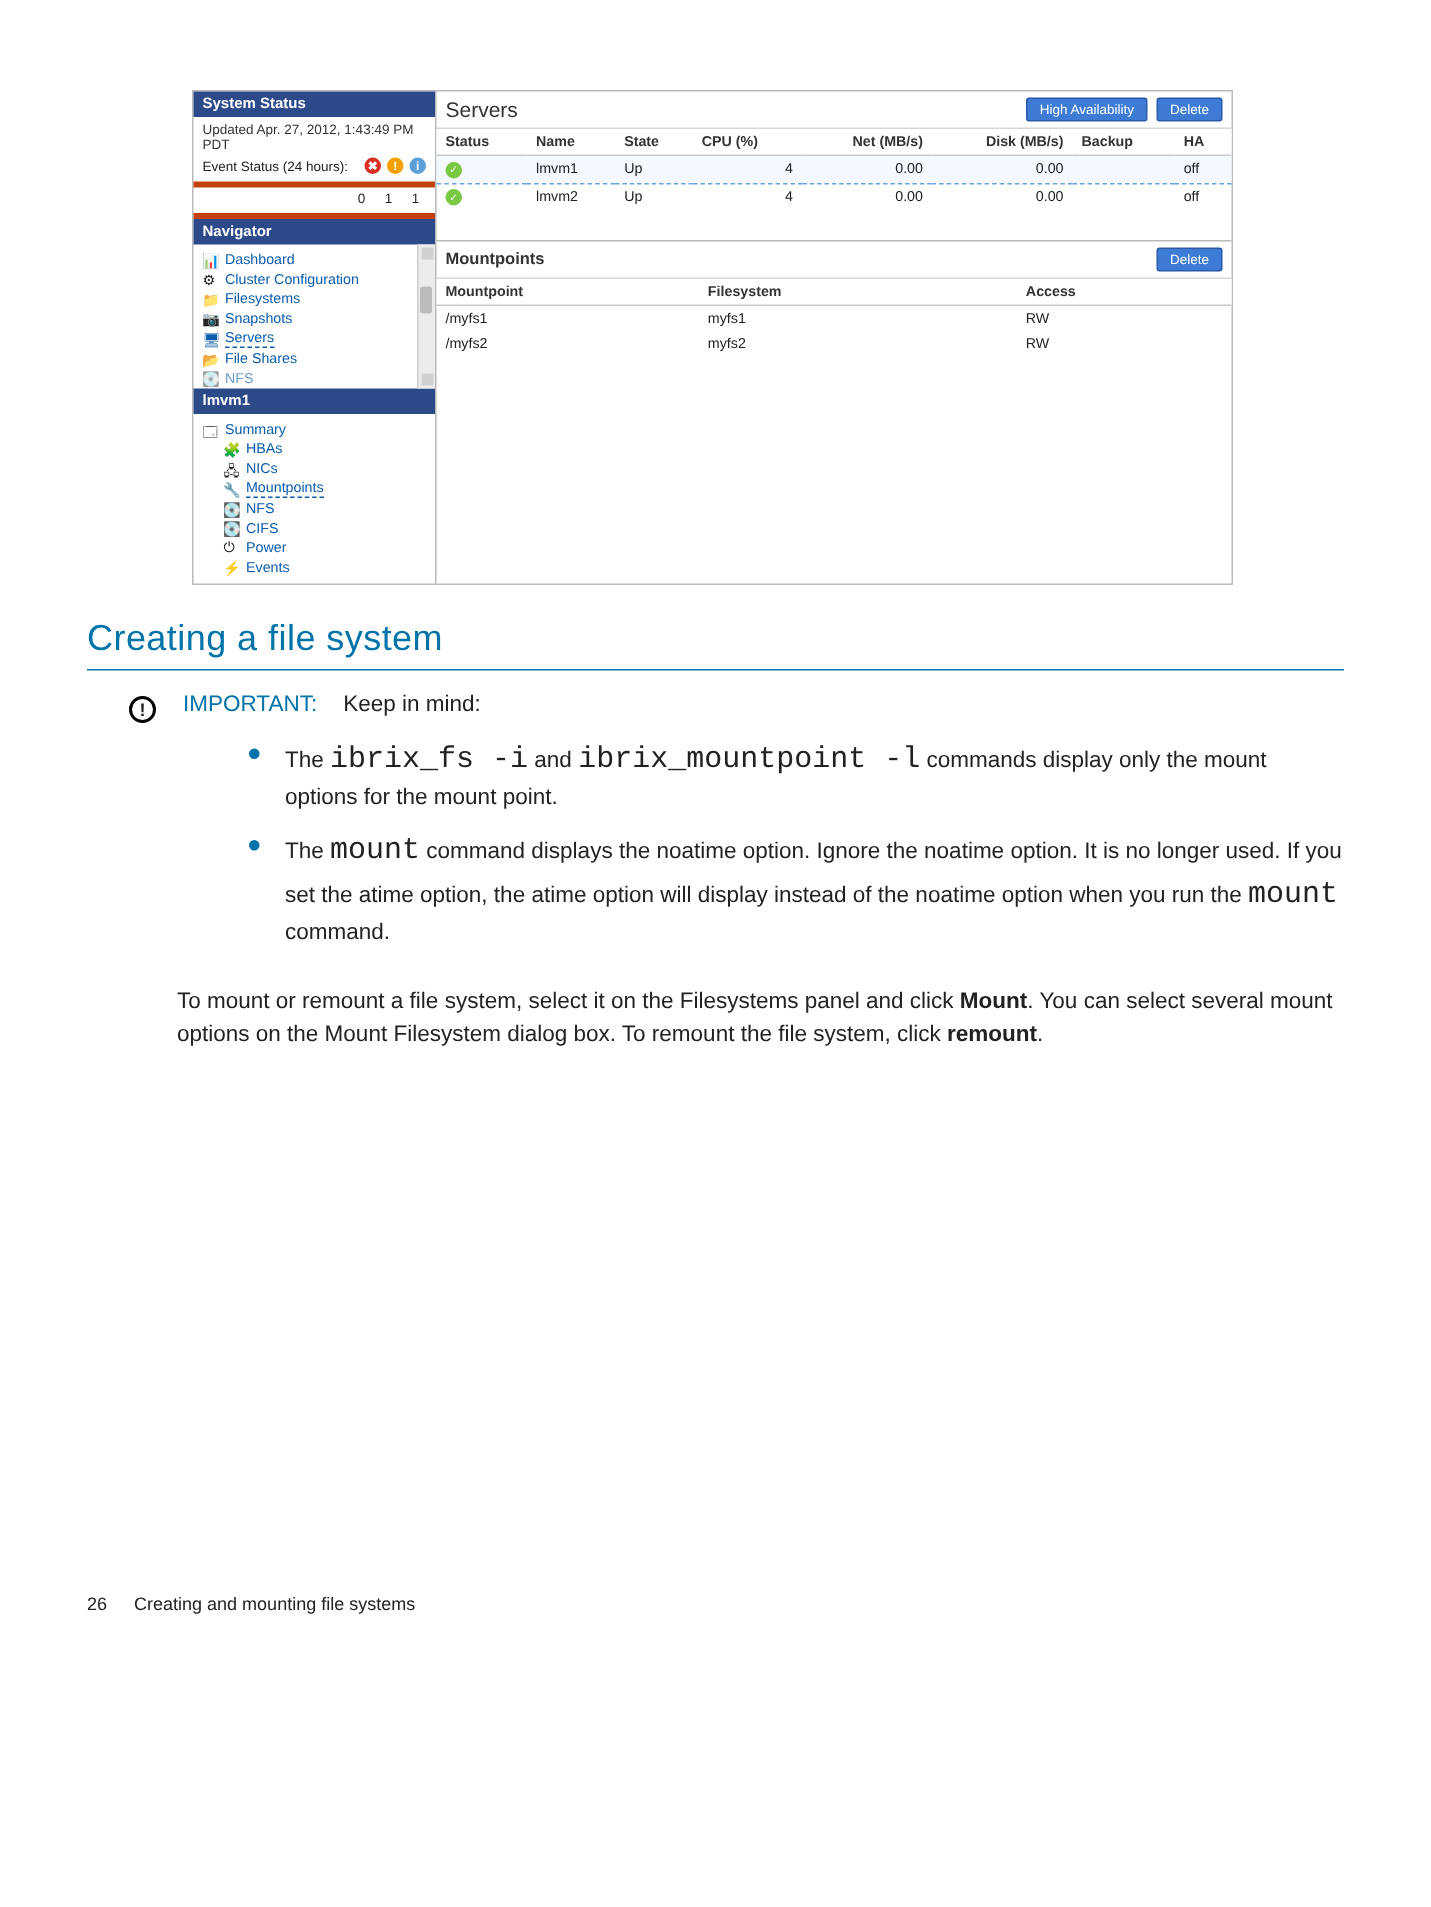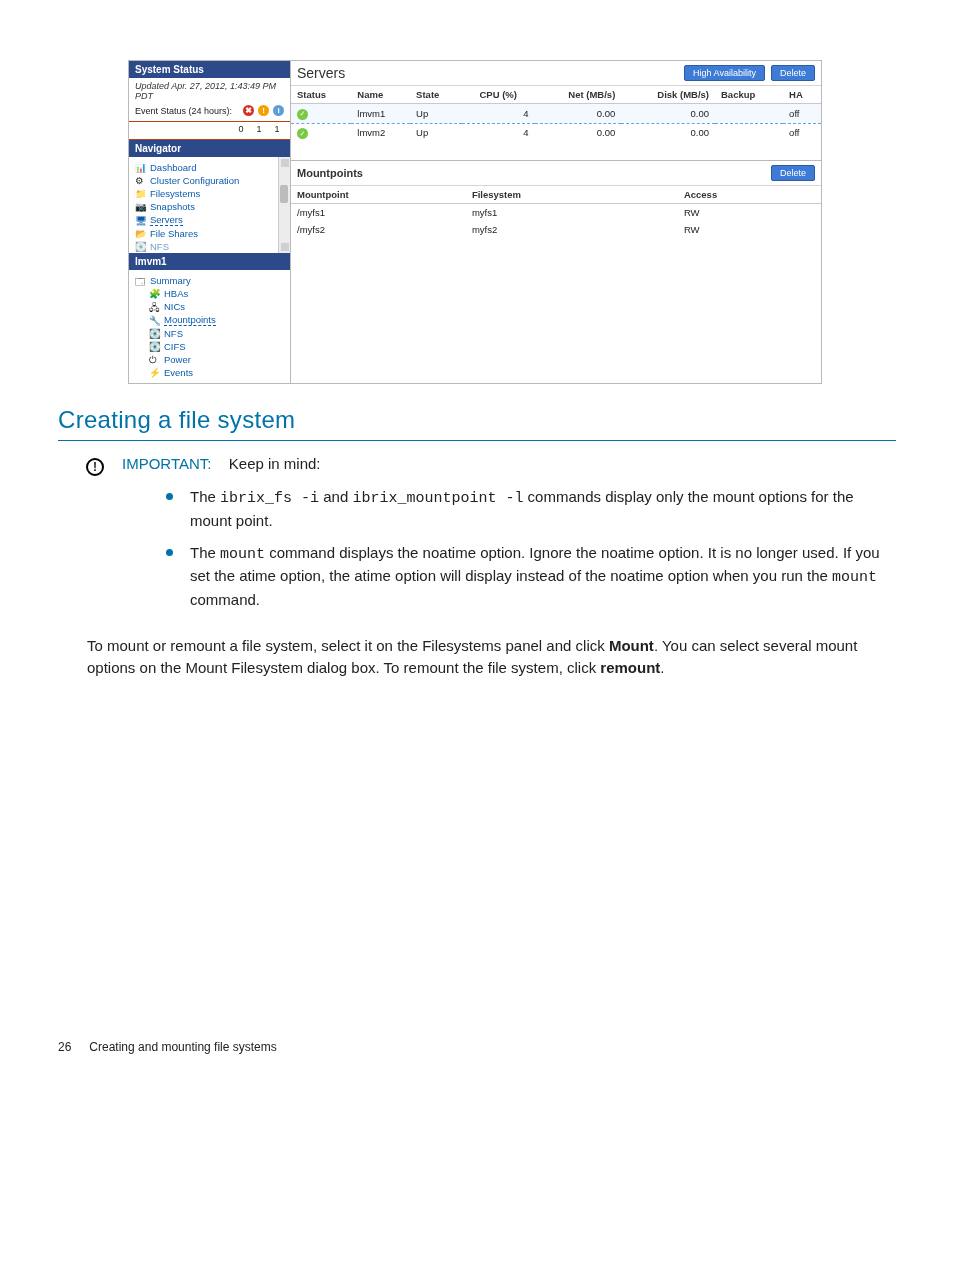--- a/index.html
+++ b/index.html
@@ -31,31 +31,30 @@
   }
   .panel-hdr {
     background: #2c4a8a;
     color: #fff;
     font-weight: bold;
     padding: 3px 6px;
     font-size: 10px;
   }
   .tiny-row {
     padding: 3px 6px 2px 6px;
-    font-style: italic;
     color: #333;
     font-size: 9px;
   }
   .status-row {
     display: flex;
     align-items: center;
     gap: 4px;
     padding: 2px 6px 5px 6px;
     font-size: 9px;
-    border-bottom: 1px solid #c2410c;
+    border-bottom: 4px solid #c2410c;
   }
   .ico-sm {
     width: 11px; height: 11px; border-radius: 50%;
     display:inline-flex; align-items:center; justify-content:center;
     font-size:8px; color:#fff; font-weight:bold;
   }
   .tree {
     padding: 4px 4px 4px 6px;
     position: relative;
   }
@@ -123,22 +122,22 @@
     font-weight:bold; font-size:12px; margin-top:3px;
   }
   .admon-label { color:#0073a8; font-weight:normal; font-size:15px; }
   .admon-text { font-size:15px; margin-left:14px; }
   ul.doc { list-style:none; padding:0; margin:6px 0 14px 108px;}
   ul.doc li { position:relative; padding:0 0 10px 24px; font-size:15px; line-height:1.45;}
   ul.doc li::before{
     content:""; position:absolute; left:0; top:7px; width:7px; height:7px;
     border-radius:50%; background:#0073a8;
   }
-  code { font-family:"Courier New", monospace; font-size:15px; }
-  p.doc { font-size:15px; line-height:1.5; margin:4px 0 0 29px;}
+  code { font-family:"Courier New", monospace; font-size:20px; }
+  p.doc { font-size:15px; line-height:1.5; margin:4px 0 0 60px;}
   .footer{
     position:relative; margin-top:360px; font-size:12px; color:#222;
     display:flex; gap:18px;align-items:center;
   }
 
 </style>
 </head>
 <body>
 
 <div class="page">
@@ -242,21 +241,21 @@
             <span class="btn">High Availability</span>
             <span class="btn">Delete</span>
           </span>
         </div>
         <table class="grid">
           <tbody>
               <tr>
             <th>Status</th>
             <th>Name</th>
             <th>State</th>
-            <th style="text-align:center">CPU (%)</th>
+            <th style="text-align:left">CPU (%)</th>
             <th style="text-align:right">Net (MB/s)</th>
             <th style="text-align:right">Disk (MB/s)</th>
             <th>Backup</th>
             <th>HA</th>
           </tr>
           <tr class="sel-row">
             <td><span class="status-dot">✓</span></td>
             <td>lmvm1</td>
             <td>Up</td>
             <td style="text-align:right">4</td>

